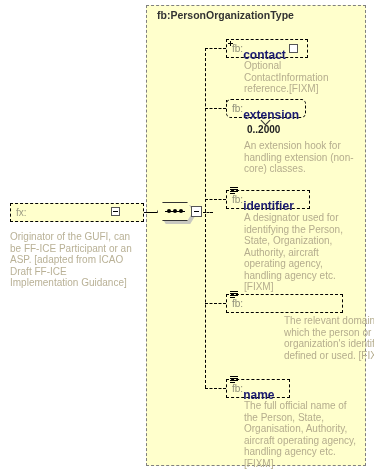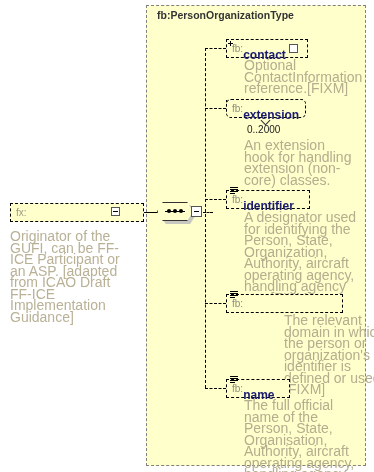--- a/index.html
+++ b/index.html
@@ -151,39 +151,39 @@
     left: 0; top: 0;
     width: 6px; height: 6px;
     border-right: 1px solid #333;
     border-bottom: 1px solid #333;
     transform: rotate(45deg);
   }
 
   
   .desc {
     position: absolute;
-    font-size: 14px;
+    font-size: 10px;
     line-height: 11.5px;
     color: #b5ad8e;
     white-space: pre-line;
   }
   #desc-gufi       { left: 10px;  top: 231px; width: 122px; color:#b9b196; }
   #desc-contact    { left: 244px; top: 60px;  width: 116px; }
   #desc-extension  { left: 244px; top: 140px; width: 110px; }
   #desc-identifier { left: 244px; top: 212px; width: 116px; }
   #desc-identifierdom { left: 244px; top: 315px; width: 112px; margin-left: 40px; }
   #desc-name       { left: 244px; top: 400px; width: 118px; }
 
   .card {
     position: absolute;
     left: 247px;
     top: 124px;
     font-size: 10px;
     color: #222;
-    font-weight: normal;
+    font-weight: bold;
   }
 
   
   #sequence {
     position: absolute;
     left: 157px;
     top: 200px;
     width: 46px;
     height: 25px;
   }

